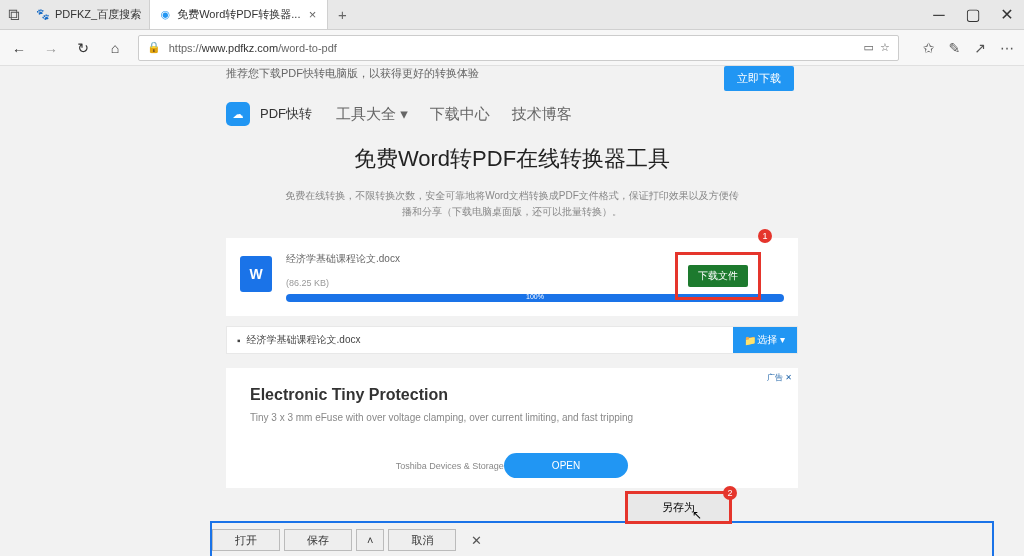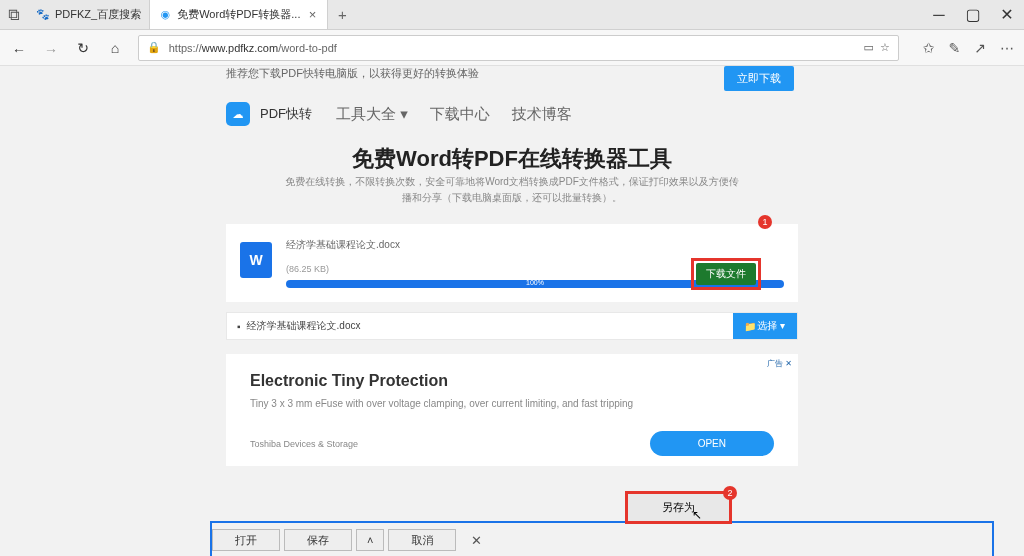--- a/index.html
+++ b/index.html
@@ -21,41 +21,41 @@
 .url-box .host{color:#333;font-weight:500}
 .url-actions{display:flex;gap:6px;margin-left:auto}
 .tbar-right{display:flex;gap:14px;color:#555;font-size:14px;padding-left:10px}
 .content{height:calc(100% - 66px);overflow:hidden;background:#f2f2f2;position:relative}
 .promo{height:36px;display:flex;align-items:flex-start;justify-content:space-between;padding:0 230px 0 226px;font-size:11px;color:#666}
 .dl-btn{background:#2196f3;color:#fff;padding:5px 13px;font-size:11px;border-radius:2px}
 .sitehead{display:flex;align-items:center;gap:10px;padding:0 0 18px 226px;font-size:11px}
 .logo{width:24px;height:24px;background:#2196f3;border-radius:5px;display:flex;align-items:center;justify-content:center;color:#fff}
 .brand{font-size:13px;color:#333;margin-right:14px}
 .navlink{color:#666;font-size:15px;margin-right:12px}
-.hero-title{text-align:center;font-size:22px;color:#222;font-weight:700;}
+.hero-title{text-align:center;font-size:22px;color:#222;font-weight:400;margin-bottom:14px}
 .hero-sub{text-align:center;font-size:10px;color:#888;margin:0 auto 18px;max-width:460px;line-height:1.6}
 .card{background:#fff;margin:0 226px 10px;padding:14px;position:relative}
 .file-row{display:flex;align-items:flex-start;gap:14px;position:relative}
 .file-icon{width:32px;height:36px;background:#1a73e8;border-radius:3px;display:flex;align-items:center;justify-content:center;color:#fff;font-size:14px;font-weight:bold;margin-top:4px}
 .file-info{flex:1}
 .file-name{font-size:10px;color:#666}
 .file-size{font-size:9px;color:#999;margin-top:12px}
 .progress{height:8px;background:#1a73e8;border-radius:5px;margin-top:6px;position:relative}
 .progress-label{position:absolute;left:50%;top:-1px;transform:translateX(-50%);font-size:7px;color:#fff}
 .dl-file-btn{background:#1d7a2e;color:#fff;font-size:10px;padding:4px 10px;border-radius:2px}
-.call1{position:absolute;right:23px;top:20px;border:3px solid #e5352c;padding:2px;z-index:5}
+.call1{position:absolute;right:23px;top:0;border:3px solid #e5352c;padding:10px;z-index:5}
 .badge{position:absolute;width:14px;height:14px;background:#e5352c;border-radius:50%;color:#fff;font-size:9px;display:flex;align-items:center;justify-content:center}
 .badge1{right:26px;top:-9px}
 .file-list-row{background:#fff;margin:0 226px 14px;height:28px;display:flex;align-items:center;padding:0 0 0 10px;font-size:10px;color:#444;border:1px solid #e8e8e8}
 .select-btn{margin-left:auto;background:#2196f3;color:#fff;height:100%;padding:0 12px;display:flex;align-items:center;font-size:10px}
 .ad{background:#fff;margin:0 226px;padding:18px 24px 10px;position:relative}
 .ad-mark{position:absolute;right:6px;top:4px;font-size:8px;color:#26a}
 .ad-title{font-size:16px;font-weight:600;color:#333;margin-bottom:8px}
 .ad-sub{font-size:10px;color:#888}
-.ad-foot{display:flex;align-items:center;justify-content:space-between;margin-top:22px}
+.ad-foot{display:flex;align-items:center;justify-content:center;margin-top:30px}
 .ad-brand{font-size:9px;color:#888}
 .ad-open{background:#2196f3;color:#fff;font-size:10px;padding:7px 48px;border-radius:14px}
 .dlbar{position:absolute;bottom:-3px;left:210px;right:30px;height:38px;border:2px solid #1a73e8;background:#f2f2f2;display:flex;align-items:center}
 .dlbar-text{flex:1;padding:0 12px;font-size:10px;color:#333;line-height:1.4}
 .dlbar-btn{border:1px solid #bbb;background:#eee;height:22px;padding:0 22px;font-size:11px;color:#333;margin-right:4px;display:flex;align-items:center}
 .dlbar-btn.narrow{padding:0 10px}
 .dlbar-x{width:32px;height:28px;display:flex;align-items:center;justify-content:center;font-size:13px;color:#555;margin-right:4px}
 .popup{position:absolute;bottom:32px;left:625px;border:3px solid #e5352c;background:#e8e8e8;padding:6px 34px;font-size:11px;z-index:20}
 .badge2{position:absolute;right:-8px;top:-8px;width:14px;height:14px;background:#e5352c;border-radius:50%;color:#fff;font-size:9px;display:flex;align-items:center;justify-content:center}
 .cursor{position:absolute;bottom:34px;left:692px;z-index:30;font-size:12px;color:#000}

